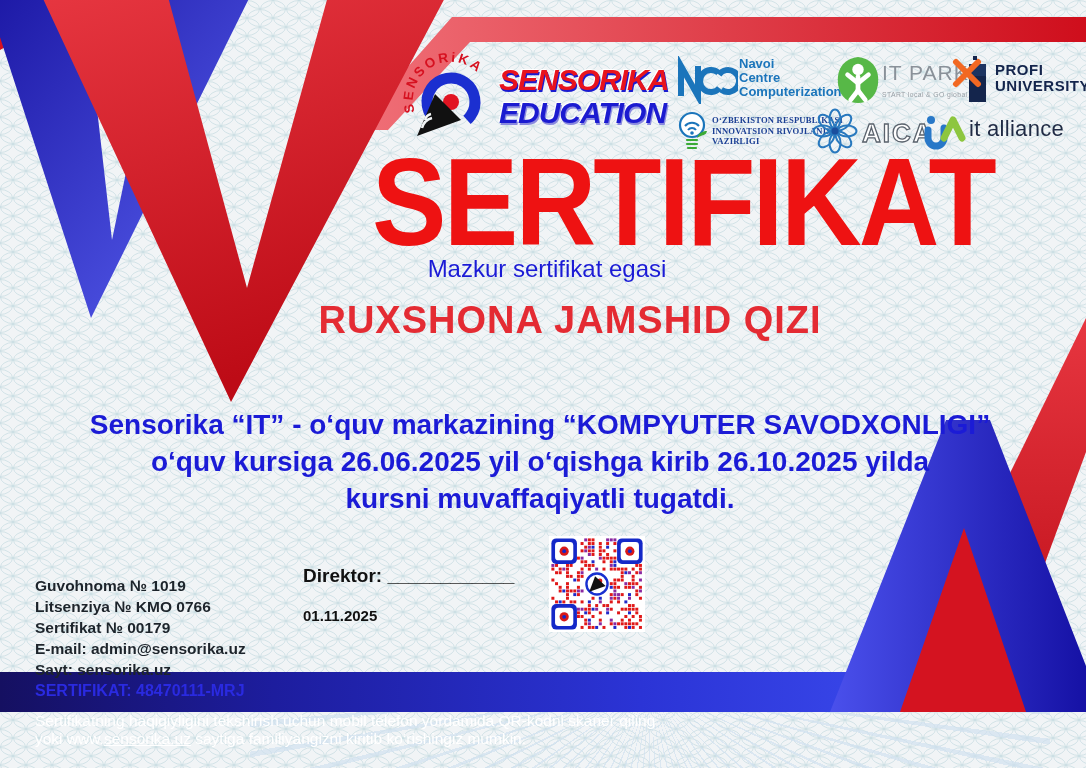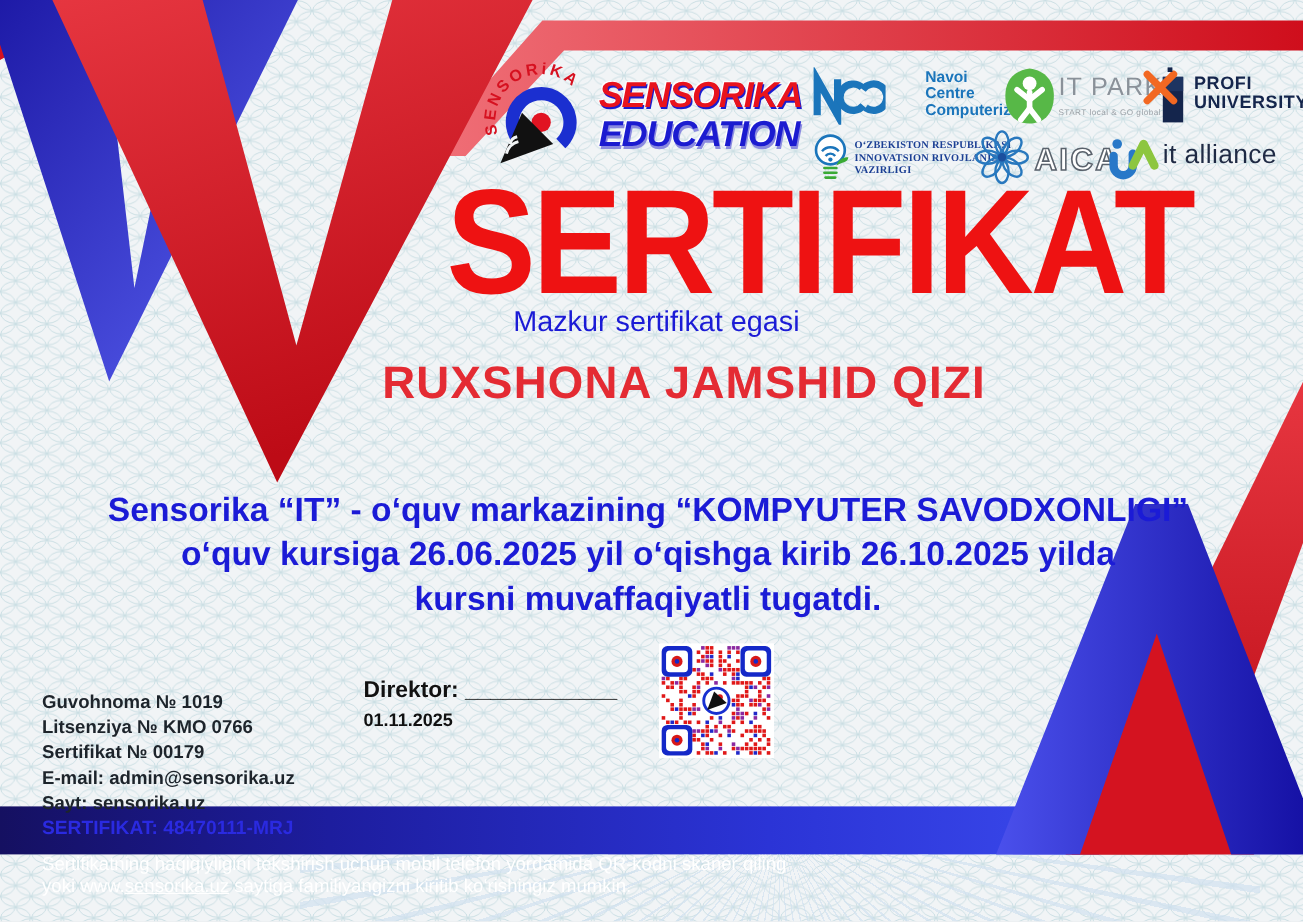--- a/index.html
+++ b/index.html
@@ -19,21 +19,21 @@
   .content{z-index:3;}
 
   
   #sensorika-logo{left:403px;top:50px;}
   #brand{left:499px;top:63px;line-height:33px;font-style:italic;font-weight:bold;
          font-size:30px;letter-spacing:-1px;white-space:nowrap;}
   #brand .t1{color:#e8131d;text-shadow:1px 2px 0 #1b1bd0,-1px -1px 0 #fff;}
   #brand .t2{color:#1b1bd0;text-shadow:1px 2px 0 #8a8adf,-1px -1px 0 #fff;}
 
   
-  .ncc-text{left:739px;top:57px;color:#1b75bb;font-weight:bold;font-size:13px;line-height:14px;padding-left:32px;}
+  .ncc-text{left:739px;top:57px;color:#1b75bb;font-weight:bold;font-size:13px;line-height:14px;}
   .itpark-text{left:882px;top:62px;color:#8a9199;font-size:21px;letter-spacing:1px;line-height:22px;}
   .itpark-tag{font-size:6.8px;color:#9aa0a6;letter-spacing:.4px;}
   .profi-text{left:995px;top:62px;color:#14254c;font-weight:bold;font-size:15px;line-height:16px;letter-spacing:.5px;}
   .ministry-text{left:712px;top:115px;color:#1b3f94;font-weight:bold;font-size:8.6px;line-height:10.5px;
                  font-family:"Liberation Serif",serif;letter-spacing:.2px;}
   .aica-text{left:862px;top:118px;font-size:26px;font-weight:bold;letter-spacing:2px;color:#fff;
              -webkit-text-stroke:1.3px #5a626c;}
   .ita-text{left:969px;top:116px;font-size:22px;color:#1f2a44;letter-spacing:.3px;}
 
   
@@ -42,21 +42,21 @@
   #subtitle{left:397px;top:255px;width:300px;text-align:center;color:#1b1bd6;font-weight:normal;font-size:24px;}
   #recipient{left:220px;top:298px;width:700px;text-align:center;color:#e42b33;font-weight:bold;
              font-size:38px;line-height:44px;letter-spacing:1px;}
   #body-text{left:60px;top:406px;width:960px;text-align:center;color:#1b1bd6;font-weight:bold;
              font-size:28px;line-height:37px;}
 
   
   #details{left:35px;top:547px;font-weight:bold;font-size:15.5px;line-height:21px;color:#1d242b;margin-top:28px;}
   #details .blue{color:#2a2ae0;font-size:16px;}
   #director{left:303px;top:565px;color:#111;font-weight:bold;font-size:19px;}
-  #director .date{font-size:15px;margin-top:5px;}
+  #director .date{font-size:15px;margin-top:20px;}
 
   
   #footer-text{left:35px;top:712px;width:700px;color:#fff;font-size:15.5px;line-height:17.5px;z-index:3;}
   #footer-text .lnk{text-decoration:underline;}
 
   #qr{left:549px;top:536px;z-index:3;}
 </style>
 </head>
 <body>
 

